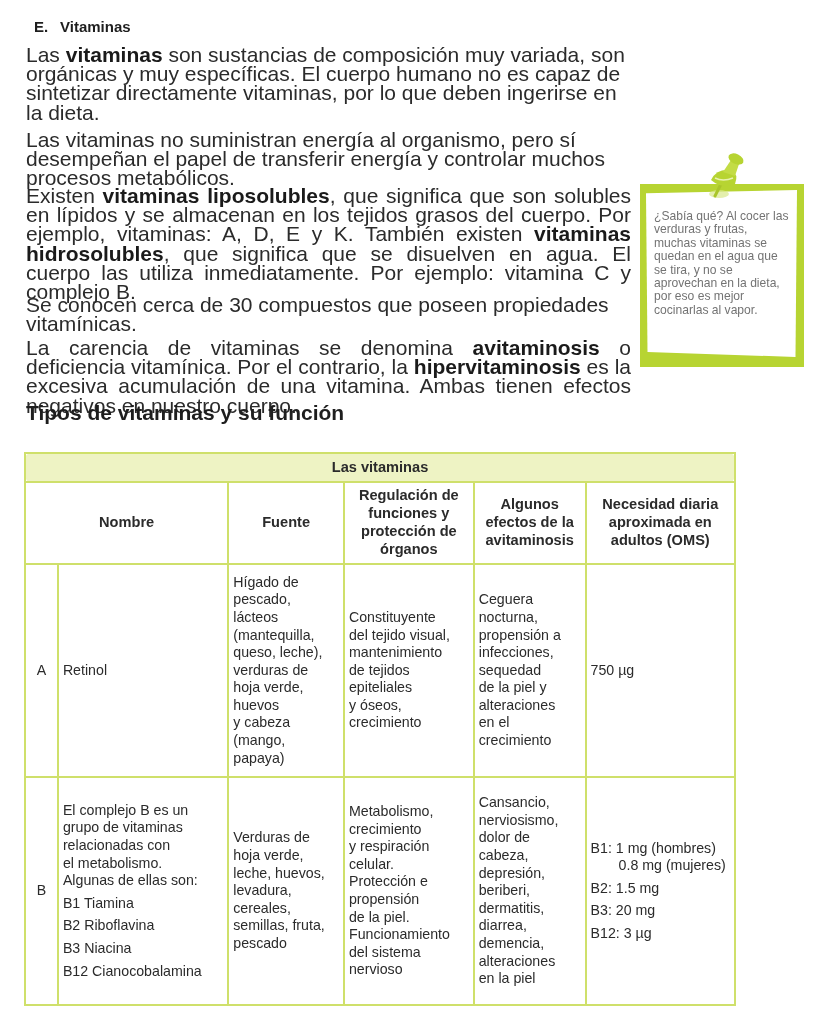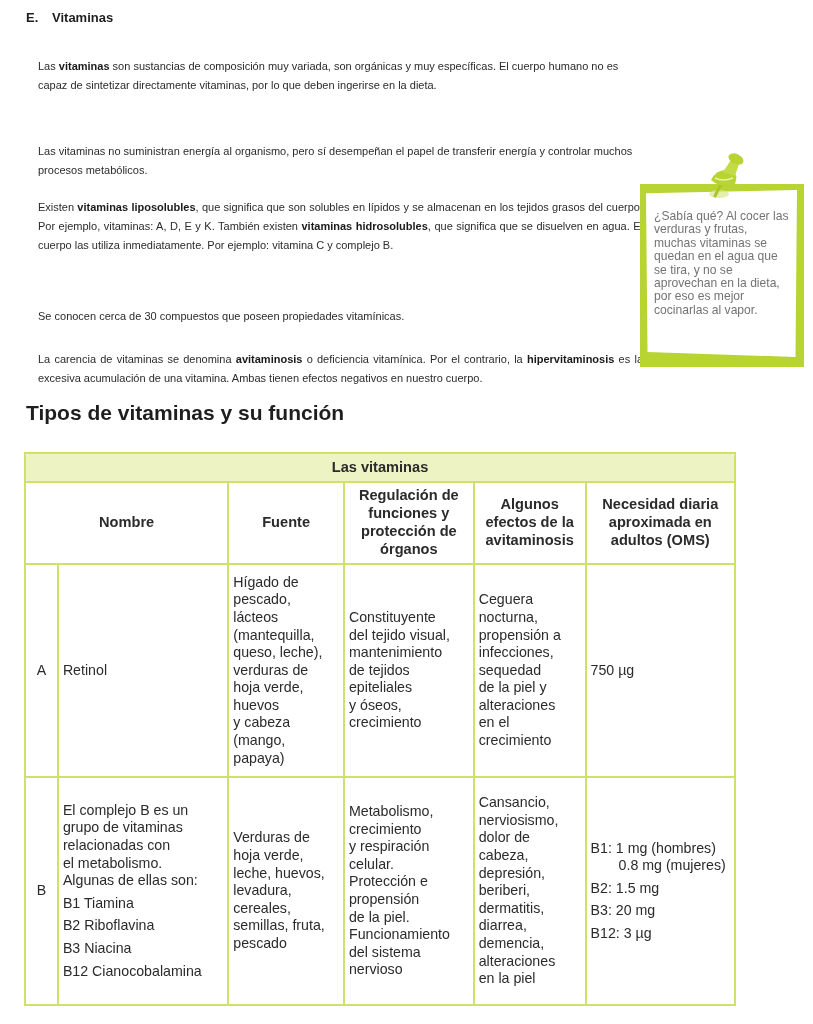--- a/index.html
+++ b/index.html
@@ -3,27 +3,27 @@
 <meta charset="utf-8">
 <style>
   html, body { margin: 0; padding: 0; background: #ffffff; }
   body {
     width: 813px; height: 1024px; position: relative; overflow: hidden;
     font-family: "Liberation Sans", "DejaVu Sans", sans-serif;
     color: #2a2a2a;
   }
   .page { position: absolute; left: 26px; top: 0; width: 790px; }
   h1.section-title {
-    position: absolute; left: 0; top: 10px; margin: 0;
-    font-size: 13px; font-weight: bold; color: #1e1e1e;
+    position: absolute; left: 0; top: 10px; margin: 8px;
+    font-size: 15px; font-weight: bold; color: #1e1e1e;
   }
   h1.section-title .letter { display: inline-block; width: 26px; }
   .para {
-    position: absolute; left: 0; width: 605px; margin: 12px;
-    font-size: 11px; line-height: 19.2px; color: #2b2b2b;
+    position: absolute; left: 0; width: 605px; margin: 0;
+    font-size: 21px; line-height: 19.2px; color: #2b2b2b;
   }
   .para.justify { text-align: justify; }
   .para b { color: #1a1a1a; }
   h2.sub-title {
     position: absolute; left: 0; top: 401px; margin: 0;
     font-size: 21px; font-weight: bold; color: #1e1e1e;
   }
 
   
   .note {

